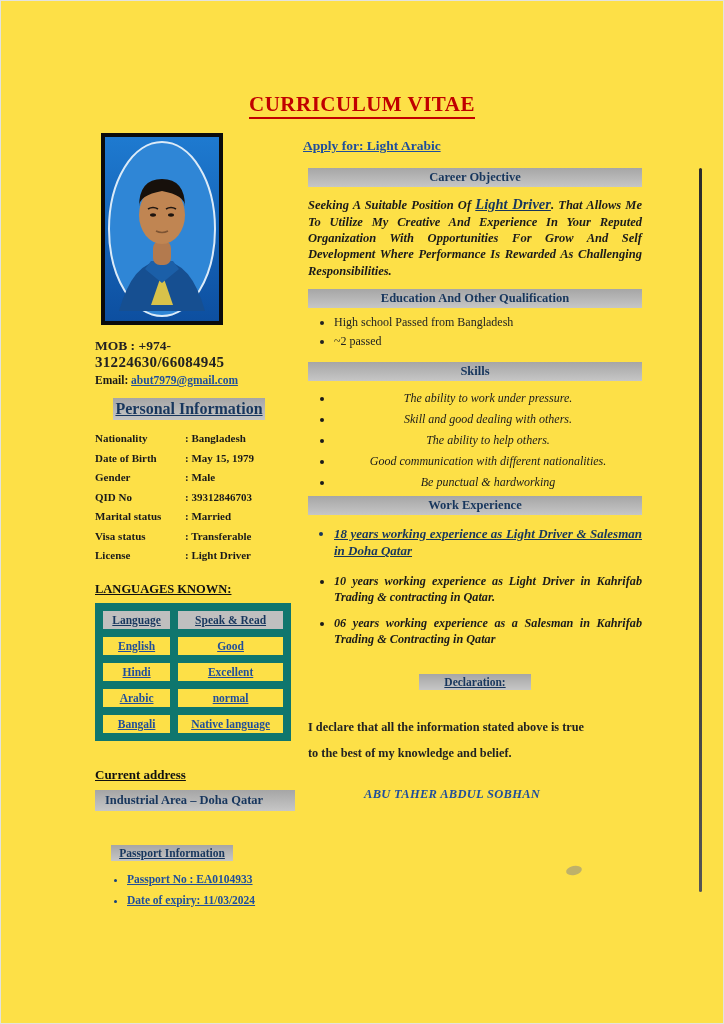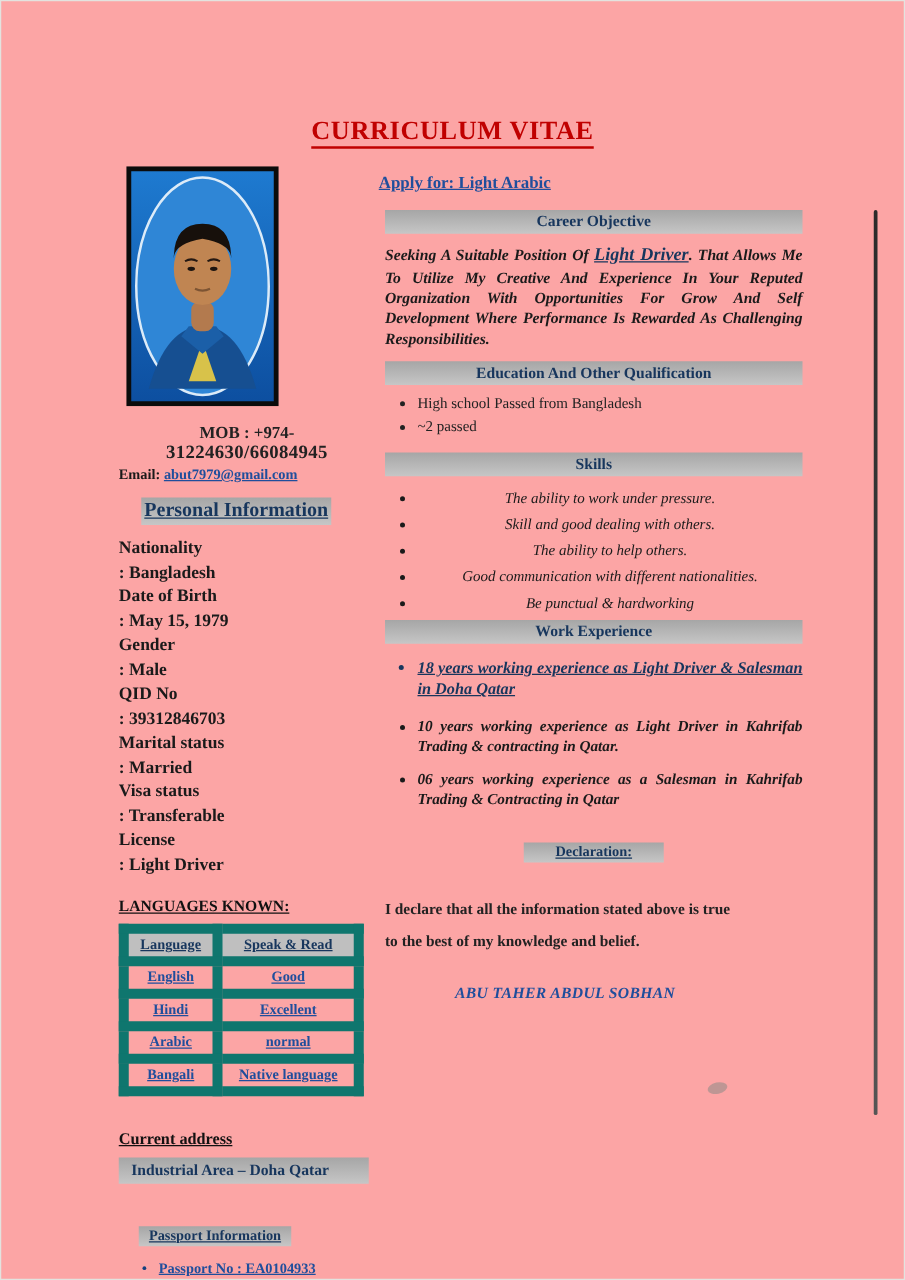--- a/index.html
+++ b/index.html
@@ -1,18 +1,18 @@
 <!DOCTYPE html>
 <html><head>
 <meta charset="utf-8">
 <style>
   html,body { margin:0; padding:0; background:#dcdcda; }
   .page {
     position:relative; width:724px; height:1024px; margin:0 auto;
-    background:#fca5a5; overflow:hidden;
+    background:#fde047; overflow:hidden;
     font-family:"Liberation Serif","DejaVu Serif",serif;
     color:#1a1a1a; box-shadow: inset 0 0 0 1px #e3e3df;
   }
   
   .cv-title { position:absolute; top:92px; left:0; right:0; text-align:center; }
   .cv-title span {
     font-size:21px; font-weight:bold; color:#c00000; letter-spacing:.5px;
     border-bottom:2px solid #c00000; padding-bottom:1px;
   }
   .apply-for {
@@ -25,28 +25,28 @@
   
   .bar {
     background:linear-gradient(#a6a6a6,#c6c6c6);
     color:#17365d; font-weight:bold; text-align:center;
     font-size:12.5px; padding:2px 0;
   }
   .bar .u { text-decoration:underline; }
   
   .photo { width:122px; height:192px; margin-left:6px; display:block; }
   
-  .mob { margin-top:13px; font-weight:bold; color:#222;text-align:center; }
+  .mob { margin-top:13px; font-weight:bold; color:#222; }
   .mob-l1 { font-size:13.5px; }
   .mob-l2 { font-size:15px; letter-spacing:.3px; }
   .email-line { font-size:11.5px; font-weight:bold; margin-top:3px; }
   .email-link { color:#1f4e9c; text-decoration:underline; cursor:pointer; }
   .bar-personal { width:152px; margin:12px 0 0 18px; font-size:16px; }
   .p-rows { margin-top:9px; }
-  .p-row { display:flex; font-size:14px; font-weight:bold; line-height:19.5px;flex-direction:column; }
+  .p-row { display:flex; font-size:11px; font-weight:bold; line-height:19.5px; }
   .p-label { width:90px; flex:none; }
   .lang-heading { margin-top:16px; font-size:12.5px; font-weight:bold; text-decoration:underline; color:#111; }
   table.langs { border-collapse:collapse; margin-top:6px; width:196px; }
   table.langs th, table.langs td {
     border:8px solid #0f766e; font-size:11.5px; font-weight:bold;
     color:#1f4e9c; text-align:center; padding:3px 2px; text-decoration:underline;
   }
   table.langs th { background:#bfbfbf; color:#17365d; }
   .cur-addr { margin-top:26px; font-size:13px; font-weight:bold; text-decoration:underline; color:#111; }
   .bar-addr { margin-top:7px; width:190px; text-align:left; padding:3px 0 3px 10px; font-size:12.5px; }

